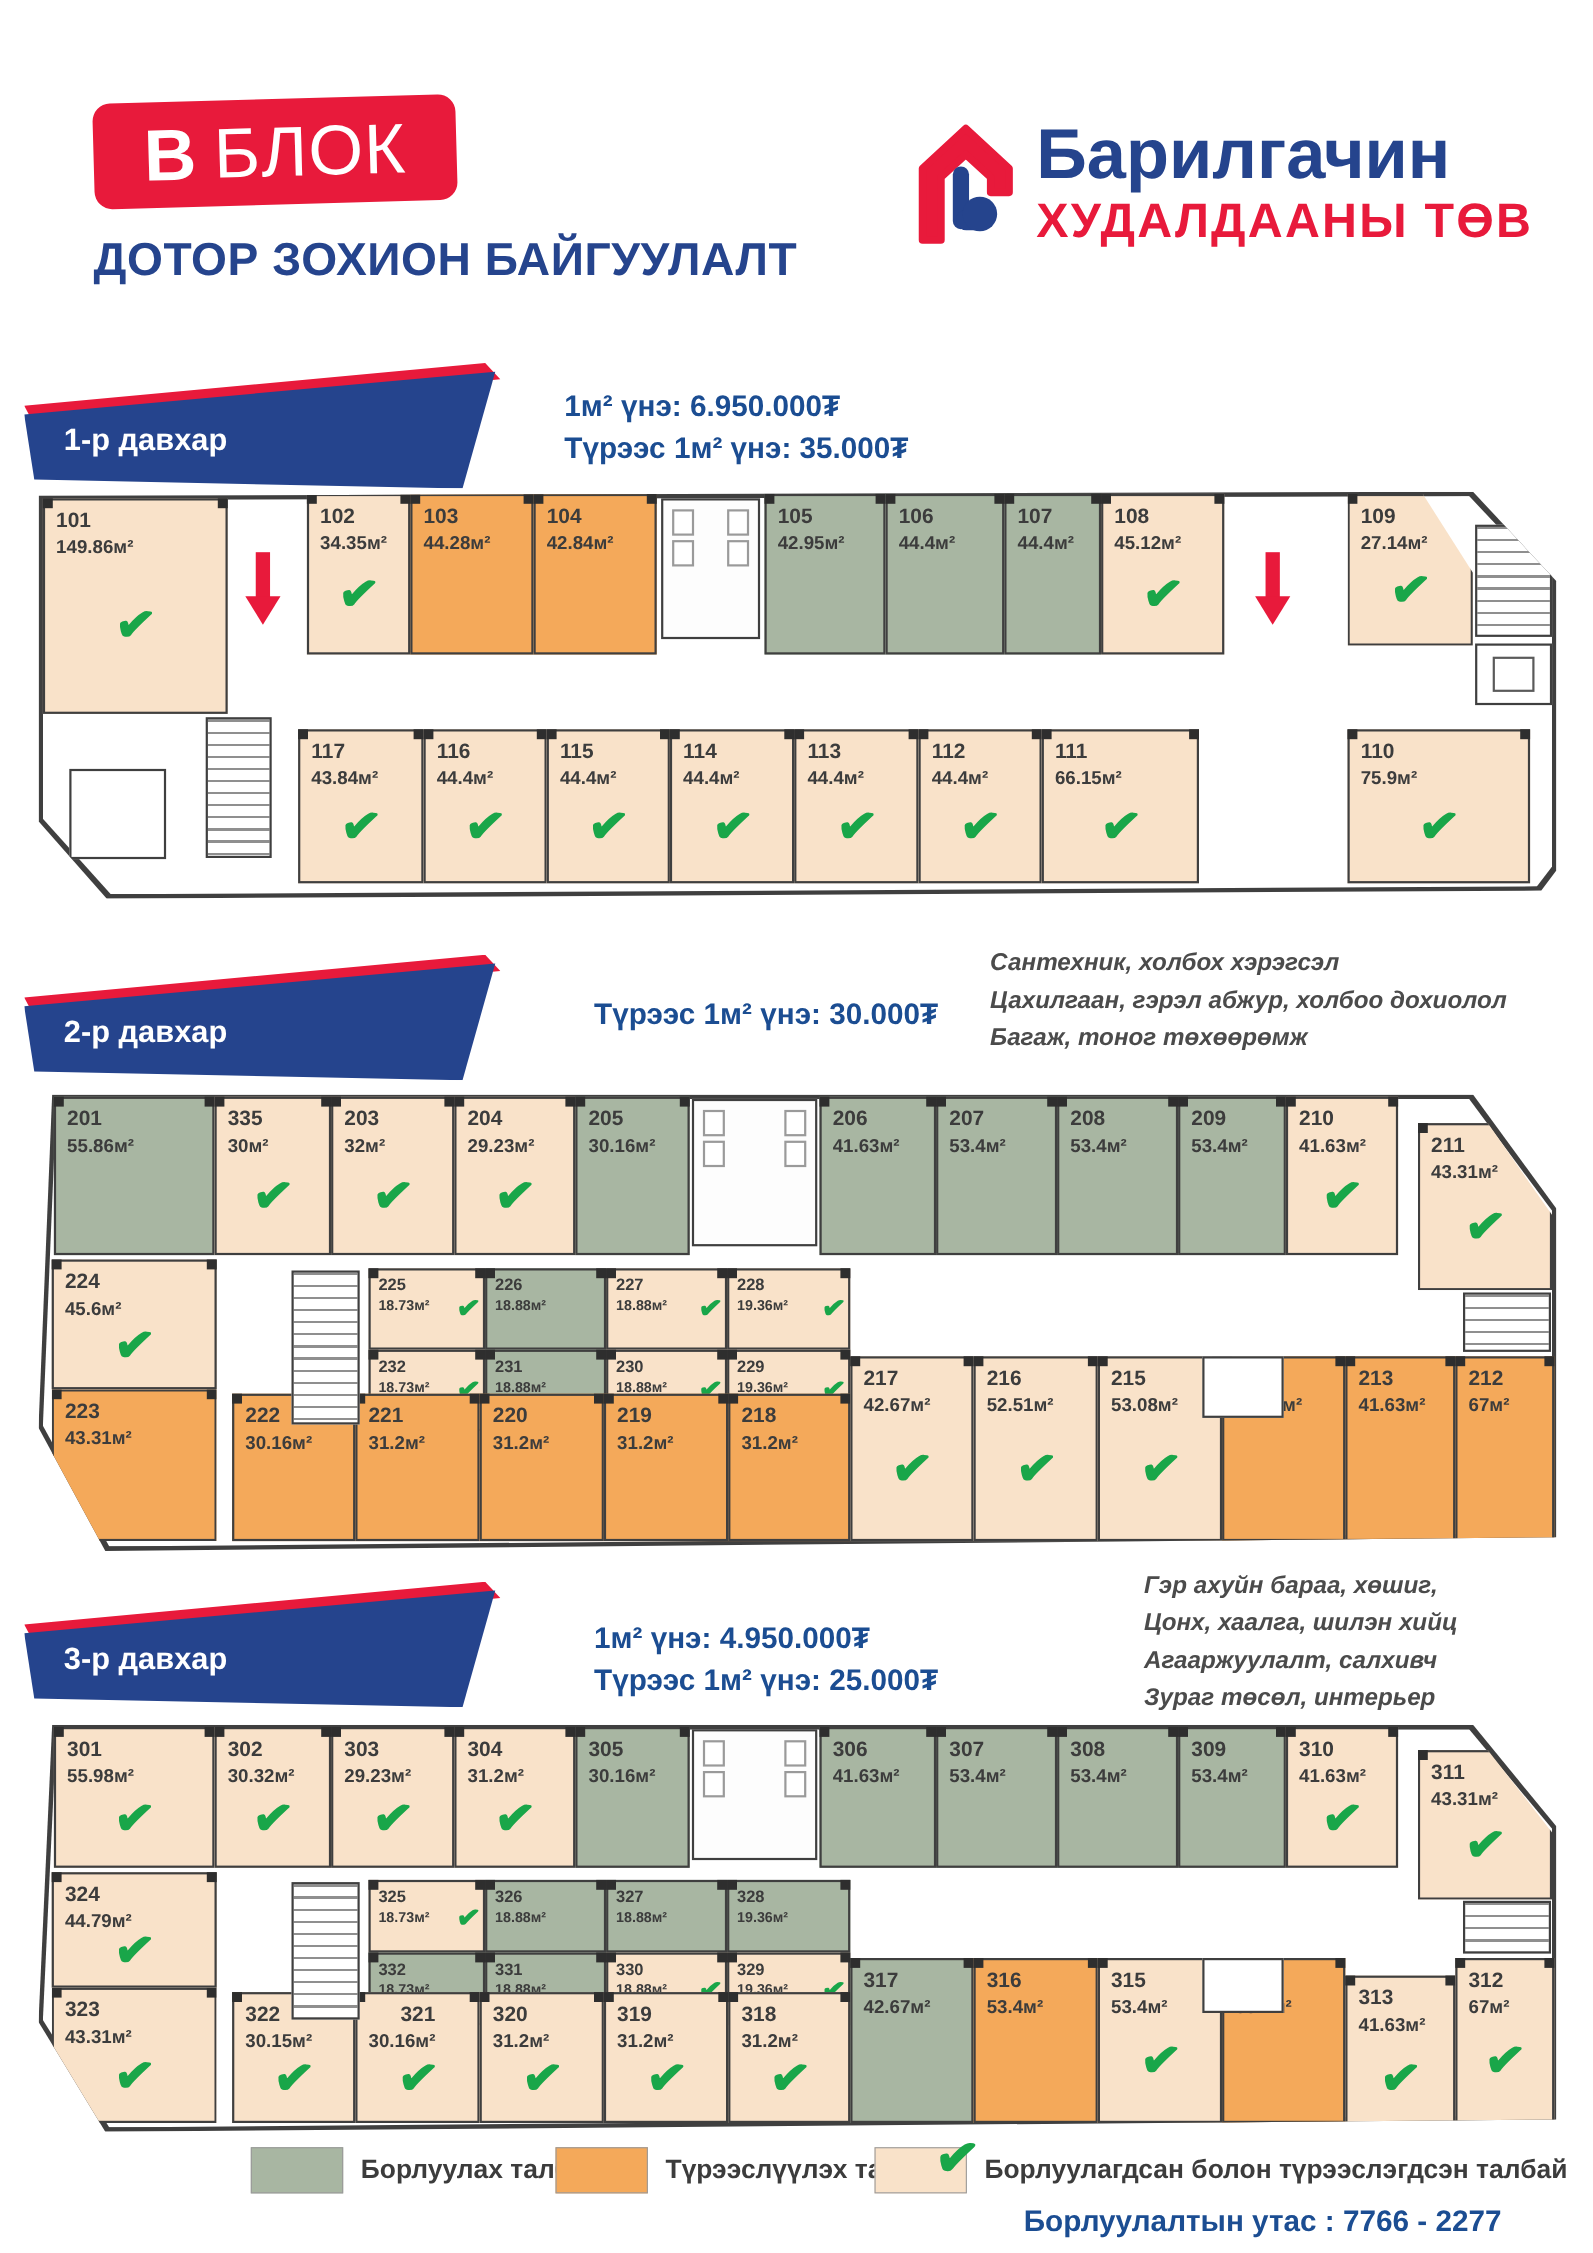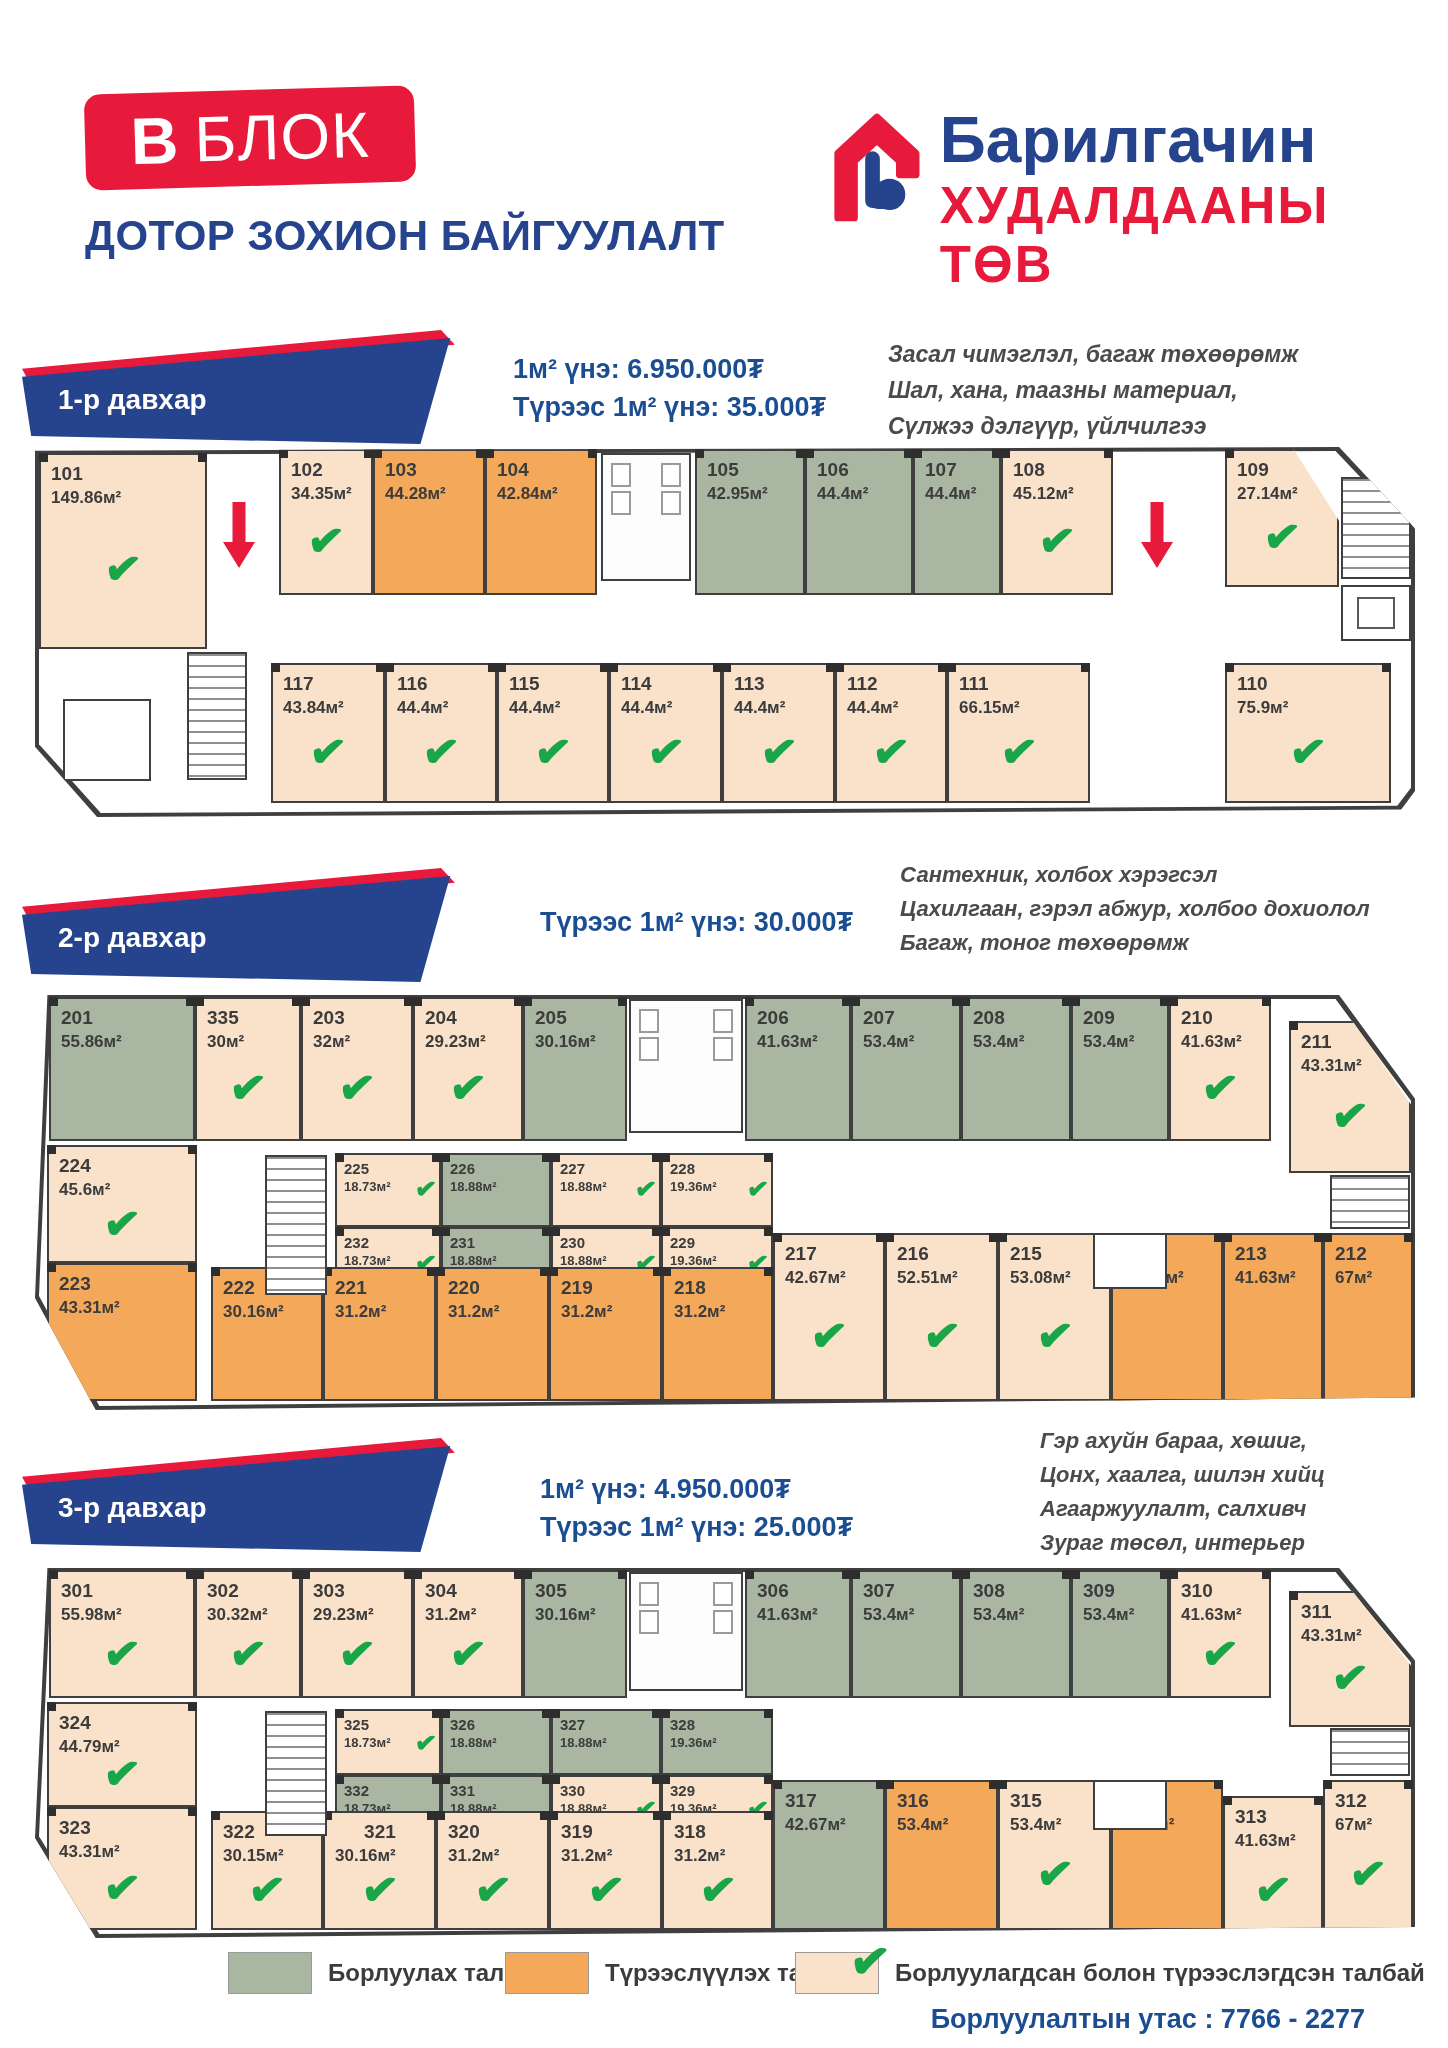--- a/index.html
+++ b/index.html
@@ -8,21 +8,21 @@
 
   
   .badge{position:absolute;left:85px;top:90px;width:330px;height:96px;background:#e81a3b;
          border-radius:16px;transform:rotate(-1.6deg);display:flex;align-items:center;justify-content:center;gap:16px;color:#fff;}
   .badge .b1{font-size:66px;font-weight:800;}
   .badge .b2{font-size:64px;font-weight:500;letter-spacing:1px;}
   .subtitle{position:absolute;left:85px;top:212px;font-size:42px;font-weight:700;color:#25448d;letter-spacing:.5px;}
   .logo{position:absolute;left:828px;top:108px;display:flex;align-items:flex-start;}
   .licon{width:100px;height:118px;margin-right:14px;}
   .ltext .l1{font-size:64px;font-weight:800;color:#25448d;line-height:1;}
-  .ltext .l2{font-size:51px;font-weight:800;color:#e81a3b;letter-spacing:2px;margin-top:4px;}
+  .ltext .l2{font-size:44px;font-weight:800;color:#e81a3b;letter-spacing:2px;margin-top:4px;}
 
   
   .fbanner{position:absolute;left:22px;width:458px;height:114px;}
   .fbanner .fb-red{position:absolute;inset:0;background:#e81a3b;clip-path:polygon(0 34%,91.5% 0,94.5% 13%,2% 49%);}
   .fbanner .fb-blue{position:absolute;inset:0;background:#25448d;clip-path:polygon(0 41%,93.5% 7%,87% 100%,2% 93%);}
   .fbanner .flabel{position:absolute;left:36px;top:54px;color:#fff;font-size:28px;font-weight:600;z-index:2;}
   .prices{position:absolute;color:#1b4d92;font-weight:800;font-size:27px;line-height:38px;}
   .fdesc{position:absolute;font-style:italic;font-weight:600;color:#4b4b4b;font-size:23px;line-height:36px;}
   .fdesc.four{font-size:22px;line-height:34px;}
 
@@ -95,25 +95,20 @@
 
   <div class="fbanner" id="fb0" style="top:330px">
     <div class="fb-red"></div>
     <div class="fb-blue"></div>
     <span class="flabel">1-р давхар</span>
   </div>
   <div class="prices" style="left:513px;top:350px">
     <div>1м² үнэ: 6.950.000₮</div>
     <div>Түрээс 1м² үнэ: 35.000₮</div>
   </div>
-  <div class="fdesc" id="fd0" style="left:888px;top:336px">
-      <div>Засал чимэглэл, багаж төхөөрөмж</div>
-      <div>Шал, хана, таазны материал,</div>
-      <div>Сүлжээ дэлгүүр, үйлчилгээ</div>
-    </div>
   <div class="plan p1" id="plan0">
       <div class="pin"></div>
       <div class="room sold" style="left: 4px; top: 6px; width: 168px; height: 196px;">
         <div class="rlabel"><b>101</b><br>149.86м²</div>
         <span class="chk">✔</span>
       </div>
       <div class="room sold" style="left: 244px; top: 2px; width: 94px; height: 146px;">
         <div class="rlabel"><b>102</b><br>34.35м²</div>
         <span class="chk">✔</span>
       </div>

